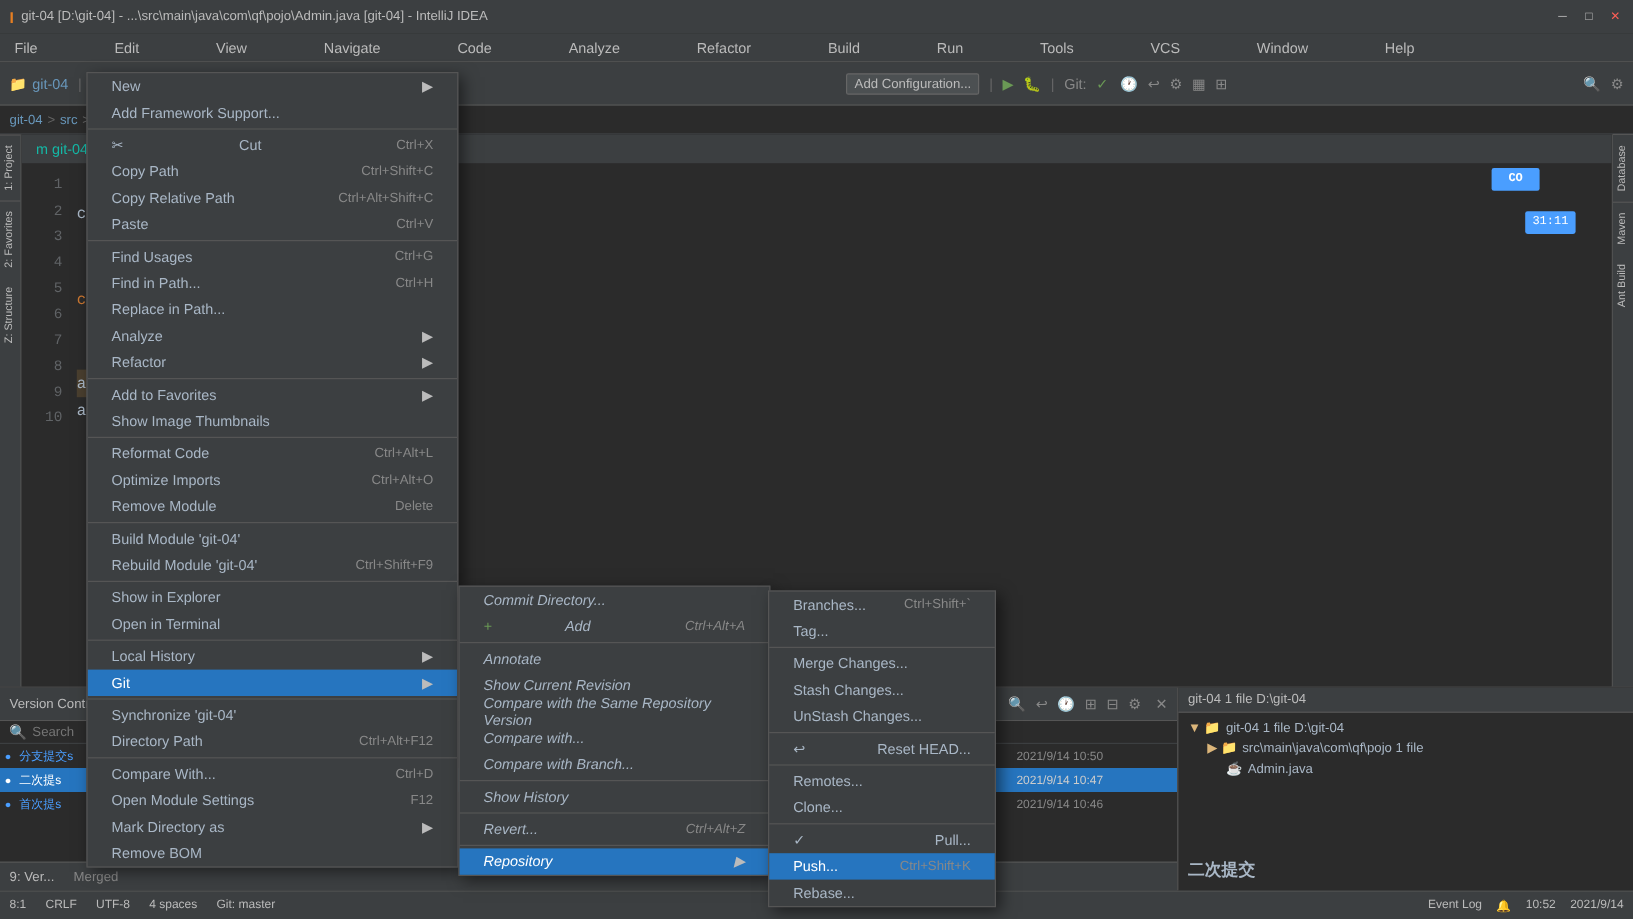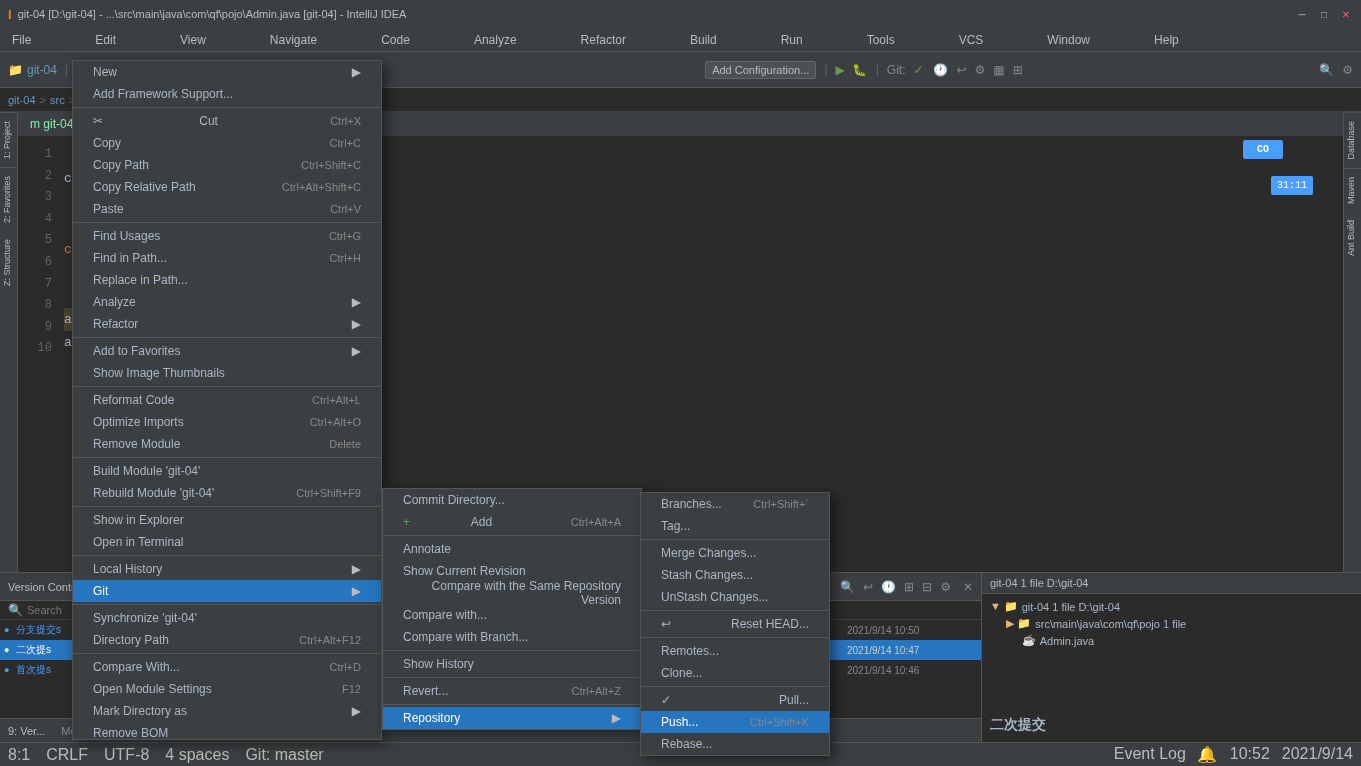--- a/index.html
+++ b/index.html
@@ -18,49 +18,49 @@
     
     .toolbar { height: 36px; background: #3c3f41; display: flex; align-items: center; padding: 0 8px; gap: 4px; border-bottom: 1px solid #555; }
     .toolbar-btn { padding: 2px 6px; font-size: 11px; color: #bbb; cursor: pointer; background: #4c5052; border: 1px solid #666; border-radius: 2px; }
 
     
     .breadcrumb { height: 24px; background: #2b2b2b; display: flex; align-items: center; padding: 0 8px; gap: 4px; font-size: 11px; color: #6897bb; border-bottom: 1px solid #3c3f41; }
     .breadcrumb-sep { color: #666; }
 
     
     .tab-bar { height: 24px; background: #3c3f41; display: flex; align-items: center; }
-    .tab { padding: 0 12px; height: 24px; display: flex; align-items: center; font-size: 12px; color: #86efac; cursor: pointer; border-right: 1px solid #555; }
+    .tab { padding: 0 12px; height: 24px; display: flex; align-items: center; font-size: 12px; color: #14b8a6; cursor: pointer; border-right: 1px solid #555; }
     .tab.active { background: #2b2b2b; color: #fff; }
 
     
     .code-area { padding: 8px 16px; font-family: 'Courier New', monospace; font-size: 13px; line-height: 1.5; }
     .code-keyword { color: #cc7832; }
     .code-type { color: #6897bb; }
     .code-comment { color: #808080; }
 
     
     .overlay { position: absolute; top: 0; left: 0; width: 100%; height: 100%; z-index: 100; }
 
     
     .context-menu { position: absolute; top: 88px; left: 70px; width: 310px; background: #3c3f41; border: 1px solid #555; box-shadow: 4px 4px 12px rgba(0,0,0,0.5); z-index: 200; }
     .menu-item { padding: 4px 20px; display: flex; align-items: center; justify-content: space-between; cursor: pointer; color: #a9b7c6; font-size: 12px; height: 22px; }
     .menu-item.active, .menu-item.highlighted { background: #2675bf; color: #fff; }
     .menu-item .shortcut { color: #888; font-size: 11px; margin-left: 20px; }
     .menu-item .arrow { color: #bbb; margin-left: 4px; }
     .menu-separator { height: 1px; background: #555; margin: 2px 0; }
 
     
-    .submenu-git { position: absolute; top: 88px; left: 380px; width: 260px; background: #3c3f41; border: 1px solid #555; box-shadow: 4px 4px 12px rgba(0,0,0,0.5); z-index: 201; }
+    .submenu-git { position: absolute; top: 88px; left: 380px; width: 260px; background: #3c3f41; border: 1px solid #555; box-shadow: 4px 4px 12px rgba(0,0,0,0.5); z-index: 201; font-style: italic; }
 
     
     .submenu-repo { position: absolute; top: 480px; left: 640px; width: 190px; background: #3c3f41; border: 1px solid #555; box-shadow: 4px 4px 12px rgba(0,0,0,0.5); z-index: 202; }
     .commit-row { display: flex; align-items: center; padding: 2px 4px; font-size: 11px; gap: 4px; height: 20px; }
     .commit-row.selected { background: #2675bf; }
 
-    .status-bar { height: 24px; background: #3c3f41; display: flex; align-items: center; padding: 0 8px; gap: 16px; font-size: 16px; color: #bbb; border-top: 1px solid #555; }
+    .status-bar { height: 24px; background: #3c3f41; display: flex; align-items: center; padding: 0 8px; gap: 16px; font-size: 10px; color: #bbb; border-top: 1px solid #555; }
     .status-bar-right { margin-left: auto; display: flex; gap: 12px; }
   </style>
 </head>
 <body>
 
 <div class="titlebar">
   <div class="titlebar-left">
     <span style="color:#e67e22; font-weight:bold; font-size:13px;">I</span>
     <span style="font-size:11px;">git-04 [D:\git-04] - ...\src\main\java\com\qf\pojo\Admin.java [git-04] - IntelliJ IDEA</span>
   </div>
@@ -271,41 +271,37 @@
   <span style="cursor:pointer;">4 spaces</span>
   <span style="cursor:pointer;">Git: master</span>
   <div class="status-bar-right">
     <span style="cursor:pointer;">Event Log</span>
     <span style="color:#888; cursor:pointer;">🔔</span>
     <span>10:52</span>
     <span>2021/9/14</span>
   </div>
 </div>
 
-<div class="overlay" style="pointer-events:none;text-align:right;">
+<div class="overlay" style="pointer-events:none;">
 
   <div class="context-menu" style="pointer-events:auto; top:60px; left:72px; max-height:680px; overflow:hidden;">
     <div class="menu-item">
       <span>New</span>
       <span class="arrow">▶</span>
     </div>
     <div class="menu-item">
       <span>Add Framework Support...</span>
     </div>
     <div class="menu-separator"></div>
     <div class="menu-item">
       <span style="margin-right:4px;">✂</span>
       <span>Cut</span>
       <span class="shortcut">Ctrl+X</span>
     </div>
     <div class="menu-item">
-      <span>Copy</span>
-      <span class="shortcut">Ctrl+C</span>
-    </div>
-    <div class="menu-item">
       <span>Copy Path</span>
       <span class="shortcut">Ctrl+Shift+C</span>
     </div>
     <div class="menu-item">
       <span>Copy Relative Path</span>
       <span class="shortcut">Ctrl+Alt+Shift+C</span>
     </div>
     <div class="menu-item">
       <span>Paste</span>
       <span class="shortcut">Ctrl+V</span>

